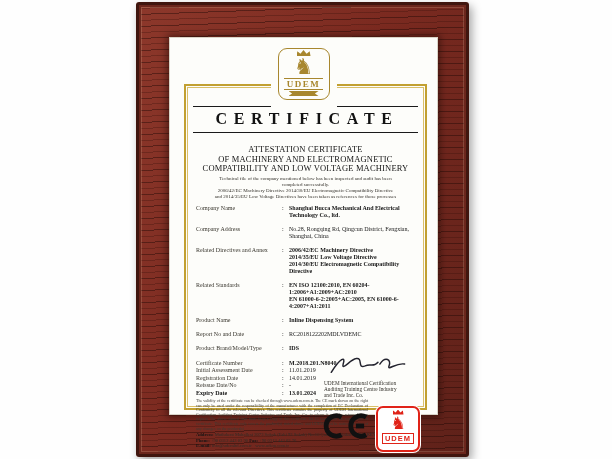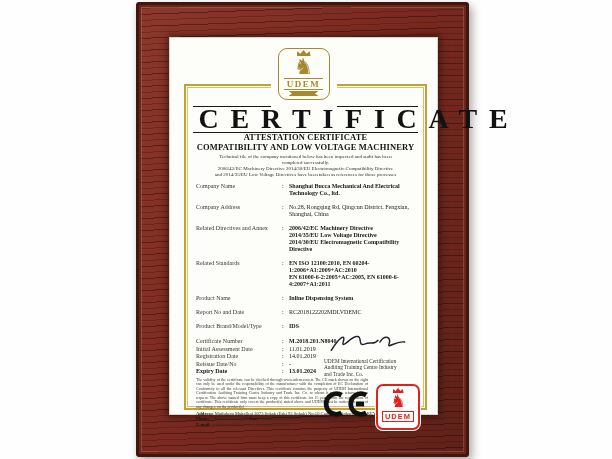--- a/index.html
+++ b/index.html
@@ -26,24 +26,24 @@
   .logo-gold .box{width:52px;height:52px;border:1.5px solid #a8872e;border-radius:9px;
       display:flex;flex-direction:column;align-items:center;justify-content:flex-start;padding-top:1px;box-sizing:border-box;}
   .crown{width:14px;height:6px;background:#a8872e;
       clip-path:polygon(0 100%,6% 20%,28% 62%,50% 0,72% 62%,94% 20%,100% 100%);}
   .knight{font-family:"DejaVu Sans",sans-serif;font-size:22px;line-height:22px;color:#a8872e;}
   .logo-word{font-family:"Liberation Serif",serif;font-weight:bold;font-size:9px;letter-spacing:1.5px;
       color:#a8872e;border-top:1px solid #a8872e;border-bottom:1px solid #a8872e;padding:0 3px;line-height:10px;}
   .ribbon{margin-top:1px;width:30px;height:5px;background:#a8872e;
       clip-path:polygon(0 0,12% 50%,0 100%,100% 100%,88% 50%,100% 0);}
   
-  .cert-title{margin:0 2px;font-size:28px;font-weight:bold;letter-spacing:.42em;text-indent:.2em;
+  .cert-title{margin:0 2px;font-size:16px;font-weight:bold;letter-spacing:.42em;text-indent:.2em;
       text-align:center;color:#121212;border-top:1.3px solid #1a1a1a;border-bottom:1.3px solid #1a1a1a;
       padding:1px 0 2px 0;line-height:22px;}
-  .subtitle{margin-top:0;text-align:center;font-weight:bold;font-size:8.5px;line-height:9.5px;
+  .subtitle{margin-top:12px;text-align:center;font-weight:normal;font-size:8.5px;line-height:9.5px;
       letter-spacing:.02em;color:#141414;}
   .intro{margin-top:2px;text-align:center;font-size:5px;line-height:6px;color:#33302a;}
   
   .fields{margin-top:5px;padding:0 5px;}
   .frow{display:flex;align-items:flex-start;margin-bottom:7px;font-size:6px;line-height:7px;}
   .flabel{width:86px;flex:none;color:#3a372f;}
   .fcolon{width:7px;flex:none;}
   .fvals{flex:1;}
   .fvals div{margin:0;}
   .bold{font-weight:bold;color:#161616;}
@@ -75,20 +75,21 @@
   <div class="frame">
     <div class="paper">
 
       <div class="goldborder">
         <div class="gb-in">
 
           <h1 class="cert-title">CERTIFICATE</h1>
 
           <div class="subtitle">
             <div>ATTESTATION CERTIFICATE</div>
+            <div>OF MACHINERY AND ELECTROMAGNETIC</div>
             <div>COMPATIBILITY AND LOW VOLTAGE MACHINERY</div>
           </div>
 
           <div class="intro">
             <div>Technical file of the company mentioned below has been inspected and audit has been</div>
             <div>completed successfully.</div>
             <div>2006/42/EC Machinery Directive  2014/30/EU Electromagnetic Compatibility Directive</div>
             <div>and 2014/35/EU Low Voltage Directives have been taken as references for those processes</div>
           </div>
 

